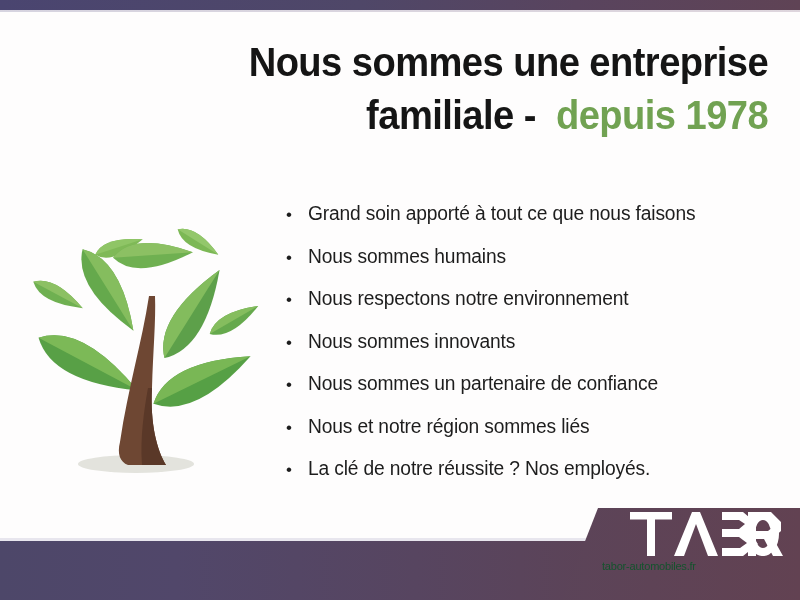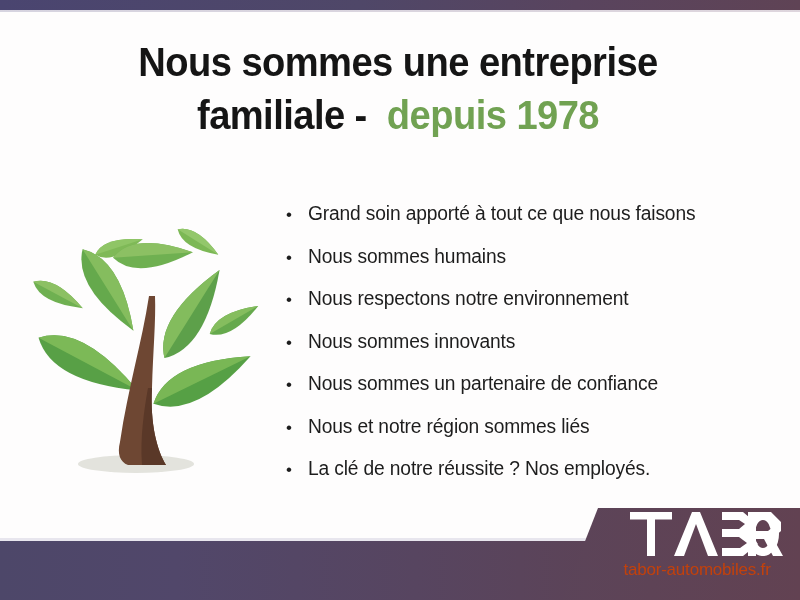--- a/index.html
+++ b/index.html
@@ -40,21 +40,21 @@
     background: linear-gradient(to right, #c9c6d6 0%, #d3c8d2 100%);
     opacity: .75;
   }
 
   
   .title-block {
     position: absolute;
     left: 0;
     top: 36px;
     width: 796px;
-    text-align: center;
+    text-align: right;
   }
   .title-line {
     font-size: 41px;
     font-weight: bold;
     line-height: 53px;
     color: #151515;
     letter-spacing: -0.6px;
     white-space: nowrap;
     transform: scaleX(0.93);
   }
@@ -137,23 +137,22 @@
     position: absolute;
     left: 630px;
     top: 512px;
     height: 44px;
   }
   .logo-tagline {
     position: absolute;
     left: 602px;
     top: 560px;
     width: 190px;
-    text-align: center;
-    font-size: 17px;
-    color: #c2410c;
+    font-size: 11px;
+    color: #14532d;
     letter-spacing: -0.2px;
     white-space: nowrap;
   }
 </style>
 </head>
 <body>
 
 <div class="slide">
 
   <div class="top-band"></div>

